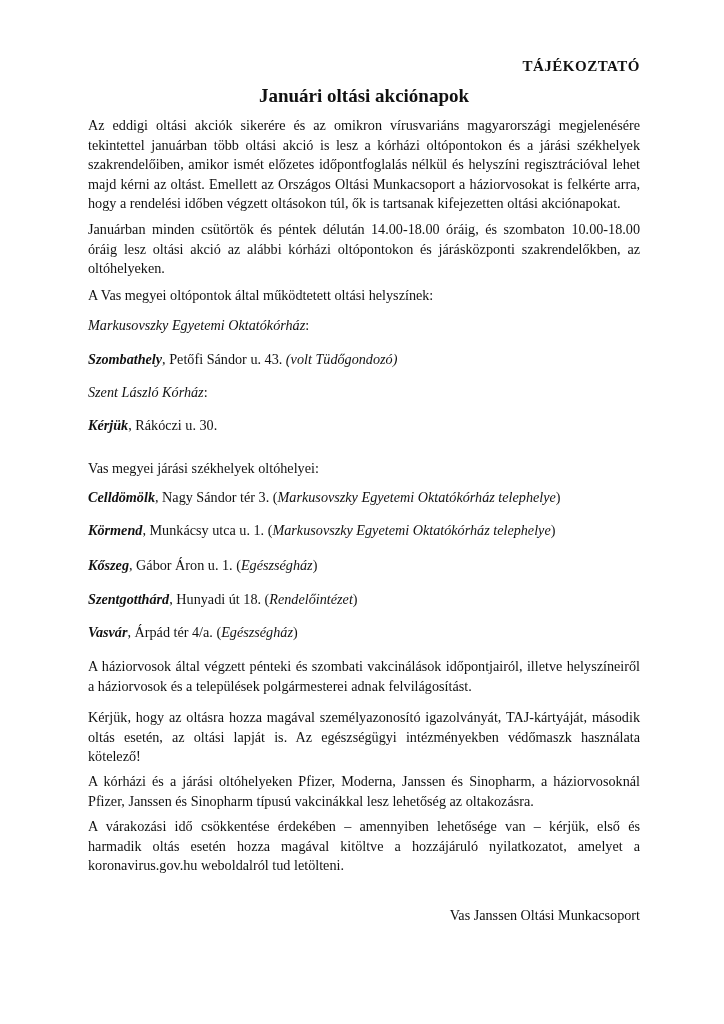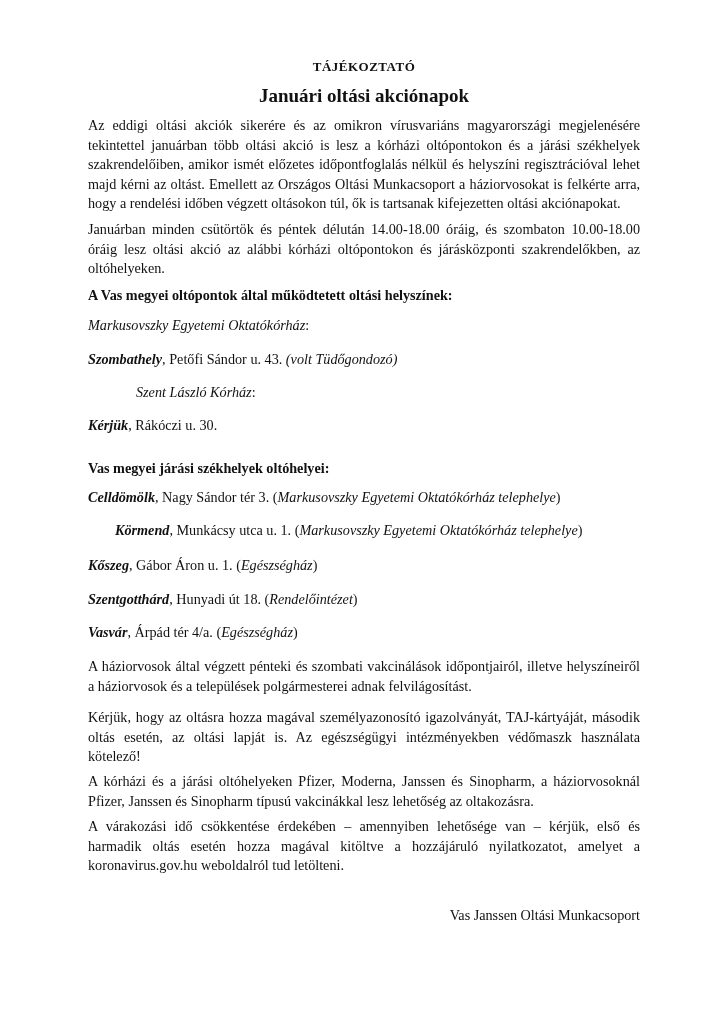--- a/index.html
+++ b/index.html
@@ -1,24 +1,24 @@
 <!DOCTYPE html>
 <html><head>
 <meta charset="utf-8">
 <style>
   html, body { margin:0; padding:0; background:#ffffff; }
   body { width:724px; height:1024px; position:relative; overflow:hidden;
          font-family:"Liberation Serif", serif; color:#111; }
   .page { position:absolute; left:88px; top:0; width:552px; font-size:14.2px; line-height:19.6px; }
   .title { position:absolute; left:0; width:552px; text-align:center; font-weight:bold; }
-  .t1 { top:57px; font-size:13px; letter-spacing:0.5px; }
+  .t1 { top:57px; font-size:15px; letter-spacing:0.5px;text-align:right; }
   .t2 { top:86px; font-size:19px; }
   .blk { position:absolute; left:0; width:552px; text-align:justify; }
   .blk.last-left { text-align:justify; text-align-last:left; }
-  .h { font-weight:bold; }
+  .h { font-weight:normal; }
   .u { font-style:italic; }
   .bi { font-weight:bold; font-style:italic; }
   .i { font-style:italic; }
   .sig { position:absolute; right:0; text-align:right; }
 </style>
 </head>
 <body>
 
 <div class="page">
   <div class="title t1">TÁJÉKOZTATÓ</div>
@@ -30,33 +30,33 @@
 
   <div class="blk h" style="top:286px;">A Vas megyei oltópontok által működtetett oltási helyszínek:</div>
 
   <div class="blk" style="top:316px;">
     <span class="u">Markusovszky Egyetemi Oktatókórház</span><span>:</span>
   </div>
   <div class="blk" style="top:350px;">
     <span class="bi">Szombathely</span><span>,  Petőfi Sándor u. 43. </span><span class="i">(volt Tüdőgondozó)</span>
   </div>
 
-  <div class="blk" style="top:383px;margin-left:48px;">
+  <div class="blk" style="top:383px;">
     <span class="u">Szent László Kórház</span><span>:</span>
   </div>
   <div class="blk" style="top:416px;">
     <span class="bi">Kérjük</span><span>, Rákóczi u. 30.</span>
   </div>
 
   <div class="blk h" style="top:459px;">Vas megyei járási székhelyek oltóhelyei:</div>
 
   <div class="blk" style="top:488px;">
     <span class="bi">Celldömölk</span><span>, Nagy Sándor tér 3. (</span><span class="i">Markusovszky Egyetemi Oktatókórház telephelye</span><span>)</span>
   </div>
-  <div class="blk" style="top:521px;margin-left:27px;">
+  <div class="blk" style="top:521px;">
     <span class="bi">Körmend</span><span>, Munkácsy utca u. 1. (</span><span class="i">Markusovszky Egyetemi Oktatókórház telephelye</span><span>)</span>
   </div>
   <div class="blk" style="top:556px;">
     <span class="bi">Kőszeg</span><span>, Gábor Áron u. 1. (</span><span class="i">Egészségház</span><span>)</span>
   </div>
   <div class="blk" style="top:590px;">
     <span class="bi">Szentgotthárd</span><span>, Hunyadi út 18. (</span><span class="i">Rendelőintézet</span><span>)</span>
   </div>
   <div class="blk" style="top:623px;">
     <span class="bi">Vasvár</span><span>, Árpád tér 4/a. (</span><span class="i">Egészségház</span><span>)</span>

